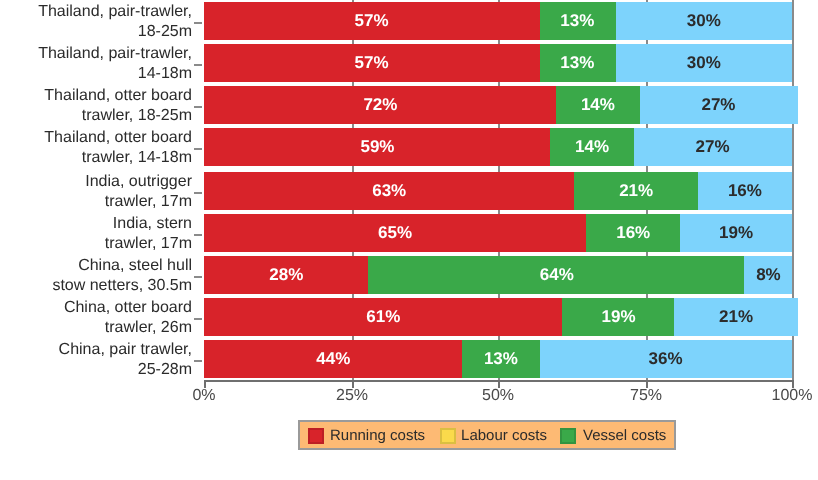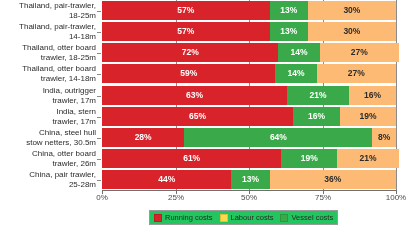--- a/index.html
+++ b/index.html
@@ -76,21 +76,21 @@
     top: 0;
     height: 19px;
     display: flex;
     align-items: center;
     justify-content: center;
     box-sizing: border-box;
     overflow: hidden;
   }
   .seg-running { background: #d8232a; }
   .seg-vessel  { background: #3aa949; }
-  .seg-labour  { background: #fdba74; }
+  .seg-labour  { background: #7dd3fc; }
 
   .bar-label {
     font-size: 8.5px;
     font-weight: bold;
     line-height: 1;
     white-space: nowrap;
     letter-spacing: 0px;
   }
   .seg-running .bar-label,
   .seg-vessel  .bar-label { color: #ffffff; }
@@ -138,21 +138,21 @@
     color: #4a4a4a;
     white-space: nowrap;
   }
 
   
   .legend {
     position: absolute;
     left: 149px;
     top: 210px;
     border: 1px solid #9a9a9a;
-    background: #22c55e;
+    background: #fdba74;
     padding: 2px 4px;
     display: flex;
     align-items: center;
     gap: 7px;
     box-sizing: border-box;
   }
   .legend-item {
     display: flex;
     align-items: center;
     gap: 3px;

